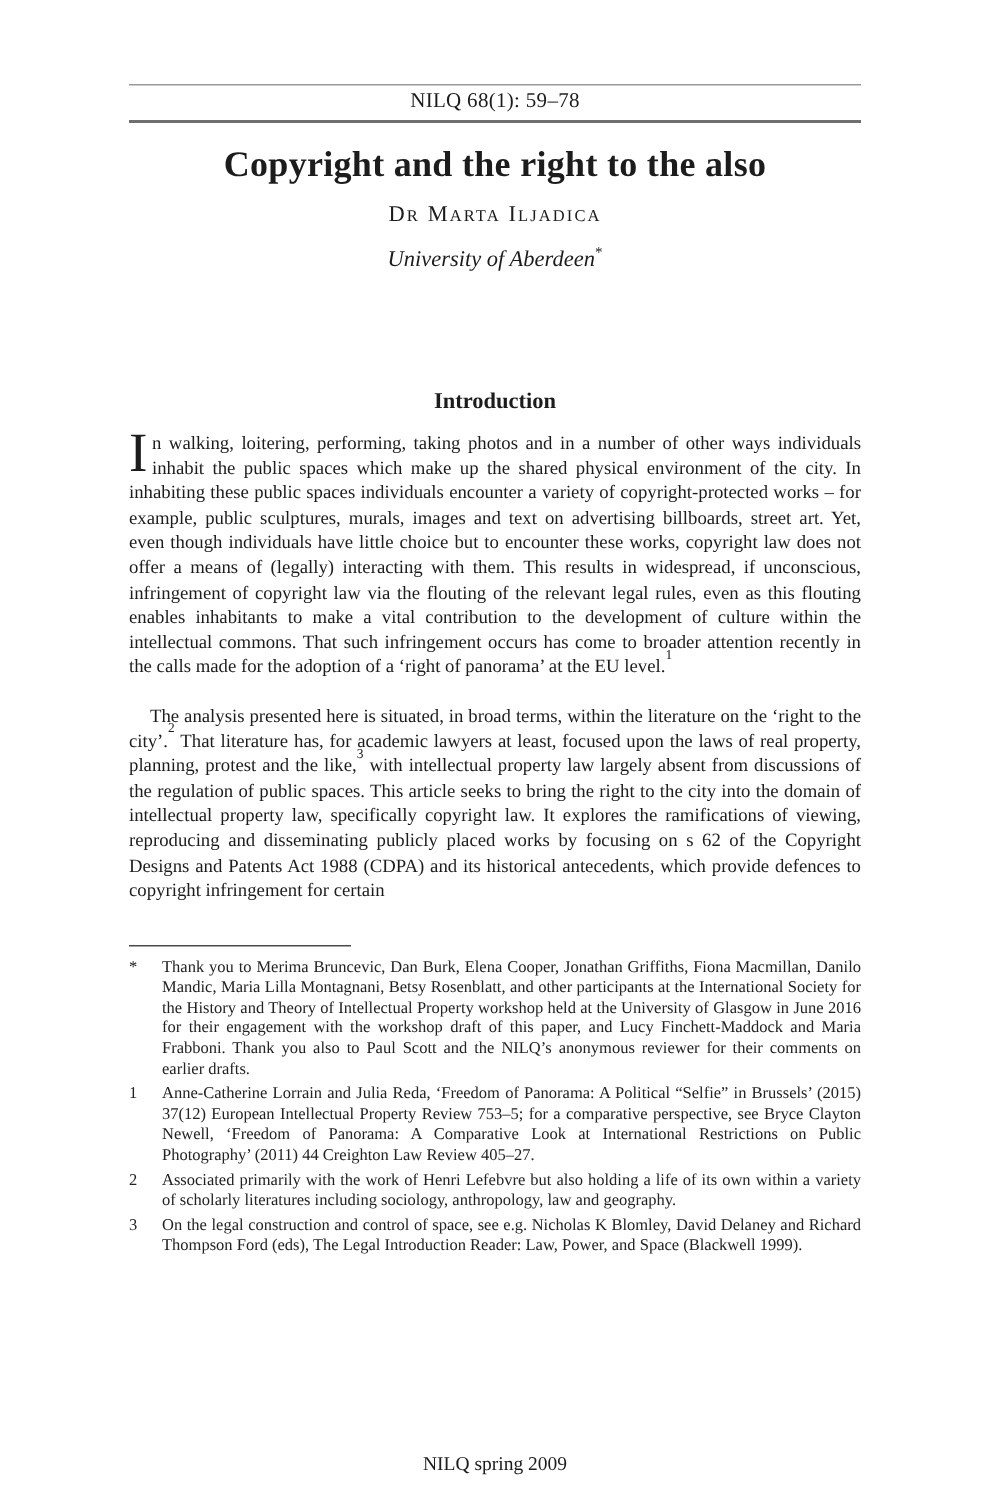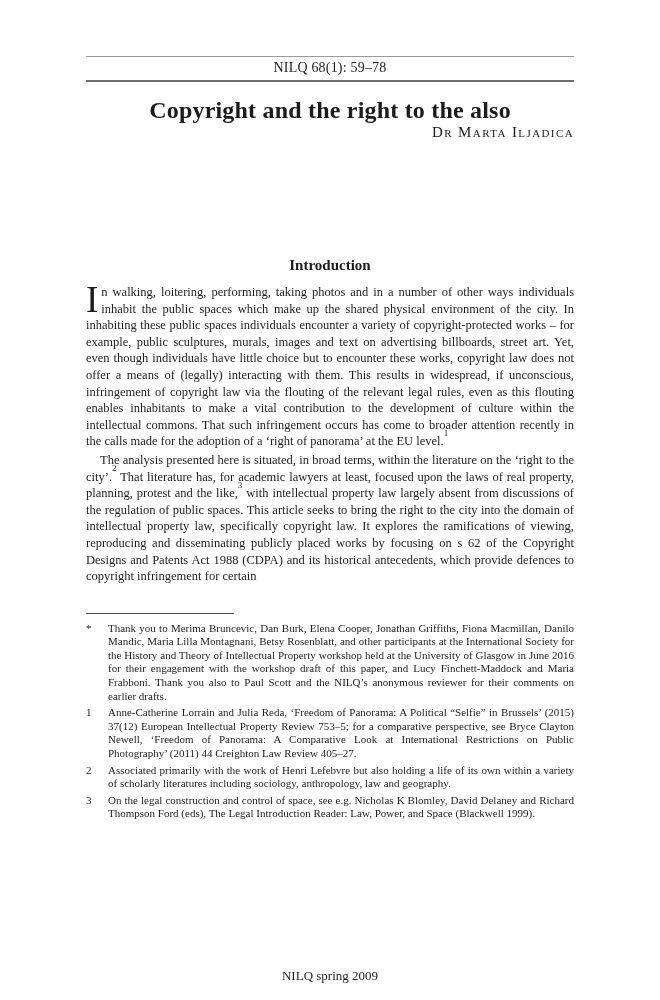--- a/index.html
+++ b/index.html
@@ -26,46 +26,46 @@
     letter-spacing: 0.2px;
   }
   .title {
     margin-top: 15px;
     text-align: center;
     font-size: 24px;
     font-weight: bold;
     letter-spacing: 0.2px;
   }
   .author {
-    margin-top: 0;
-    text-align: right;
+    margin-top: 11px;
+    text-align: center;
     font-size: 15px;
     font-variant: small-caps;
     letter-spacing: 1.4px;
   }
   .affiliation {
     margin-top: 11px;
     text-align: center;
     font-size: 15px;
     font-style: italic;
   }
   .aff-mark { font-style: normal; font-size: 10px; }
   .section-heading {
-    margin-top: 116px;
+    margin-top: 78px;
     text-align: center;
     font-size: 15px;
     font-weight: bold;
   }
   .para {
     margin-top: 10px;
     font-size: 12.5px;
     line-height: 16.6px;
     text-align: justify;
   }
-  .para-indent { margin-top: 2px; text-indent: 14px; }
+  .para-indent { margin-top: 16px; text-indent: 14px; }
   .dropcap {
     float: left;
     font-size: 37px;
     line-height: 29px;
     padding: 1px 3px 0 0;
   }
   .fn-ref {
     font-size: 9px;
     line-height: 0;
     position: relative;
@@ -101,20 +101,21 @@
 <div class="page">
 
   <header class="running-head">
     <span>NILQ 68(1): 59–78</span>
   </header>
 
   <h1 class="title">Copyright and the right to the also</h1>
 
   <div class="author">Dr Marta Iljadica</div>
 
+  <div class="affiliation"><span>University of Aberdeen</span><sup class="aff-mark">*</sup></div>
 
   <h2 class="section-heading">Introduction</h2>
 
   <p class="para"><span class="dropcap">I</span><span>n walking, loitering, performing, taking photos and in a number of other ways individuals inhabit the public spaces which make up the shared physical environment of the city. In inhabiting these public spaces individuals encounter a variety of copyright-protected works – for example, public sculptures, murals, images and text on advertising billboards, street art. Yet, even though individuals have little choice but to encounter these works, copyright law does not offer a means of (legally) interacting with them. This results in widespread, if unconscious, infringement of copyright law via the flouting of the relevant legal rules, even as this flouting enables inhabitants to make a vital contribution to the development of culture within the intellectual commons. That such infringement occurs has come to broader attention recently in the calls made for the adoption of a ‘right of panorama’ at the EU level.</span><sup class="fn-ref">1</sup></p>
 
   <p class="para para-indent"><span>The analysis presented here is situated, in broad terms, within the literature on the ‘right to the city’.</span><sup class="fn-ref">2</sup><span> That literature has, for academic lawyers at least, focused upon the laws of real property, planning, protest and the like,</span><sup class="fn-ref">3</sup><span> with intellectual property law largely absent from discussions of the regulation of public spaces. This article seeks to bring the right to the city into the domain of intellectual property law, specifically copyright law. It explores the ramifications of viewing, reproducing and disseminating publicly placed works by focusing on s 62 of the Copyright Designs and Patents Act 1988 (CDPA) and its historical antecedents, which provide defences to copyright infringement for certain</span></p>
 
   <div class="footnotes">
     <div class="fn-rule"></div>
 

